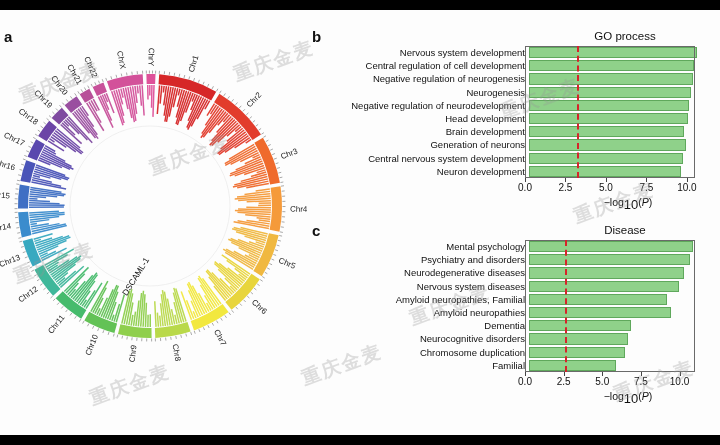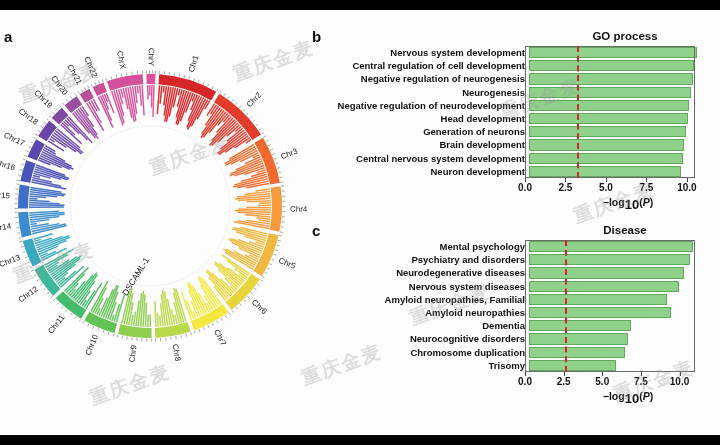--- a/index.html
+++ b/index.html
@@ -65,21 +65,20 @@
     font-size: 8.5px;
     color: #111;
     white-space: nowrap;
     transform: rotate(-58deg);
     transform-origin: 0 0;
   }
 
   
   .barpanel {
     position: absolute;
-    font-weight: bold;
   }
   #panel-b { left: 315px; top: 30px;  width: 400px; height: 180px; }
   #panel-c { left: 315px; top: 224px; width: 400px; height: 180px; }
 
   .chart-title {
     position: absolute;
     font-size: 11.5px;
     color: #111;
     text-align: center;
   }
@@ -759,29 +758,29 @@
             <div class="bar" style="width: 160.286px; background: rgb(143, 209, 138);"></div>
           </div>
         </div>
         <div class="cat-row">
           <div class="cat-label">Head development</div>
           <div class="bar-area">
             <div class="bar" style="width: 158.667px; background: rgb(143, 209, 138);"></div>
           </div>
         </div>
         <div class="cat-row">
+          <div class="cat-label">Brain development</div>
+          <div class="bar-area">
+            <div class="bar" style="width: 155.429px; background: rgb(143, 209, 138);"></div>
+          </div>
+        </div>
+        <div class="cat-row">
           <div class="cat-label">Generation of neurons</div>
           <div class="bar-area">
             <div class="bar" style="width: 157.048px; background: rgb(143, 209, 138);"></div>
-          </div>
-        </div>
-        <div class="cat-row">
-          <div class="cat-label">Brain development</div>
-          <div class="bar-area">
-            <div class="bar" style="width: 155.429px; background: rgb(143, 209, 138);"></div>
           </div>
         </div>
         <div class="cat-row">
           <div class="cat-label">Central nervous system development</div>
           <div class="bar-area">
             <div class="bar" style="width: 153.81px; background: rgb(143, 209, 138);"></div>
           </div>
         </div>
         <div class="cat-row">
           <div class="cat-label">Neuron development</div>
@@ -858,21 +857,21 @@
             <div class="bar" style="width: 98.9091px; background: rgb(143, 209, 138);"></div>
           </div>
         </div>
         <div class="cat-row">
           <div class="cat-label">Chromosome duplication</div>
           <div class="bar-area">
             <div class="bar" style="width: 95.8182px; background: rgb(143, 209, 138);"></div>
           </div>
         </div>
         <div class="cat-row">
-          <div class="cat-label">Trisomy</div>
+          <div class="cat-label">Familial</div>
           <div class="bar-area">
             <div class="bar" style="width: 86.5455px; background: rgb(143, 209, 138);"></div>
           </div>
         </div>
       </div>
   <div class="plotbox" style="left: 210px; top: 16px; width: 170px; height: 132px;"></div>
       <div class="threshold" style="left: 250.182px; top: 16px; height: 132px; border-left-color: rgb(214, 36, 42);"></div>
       <div class="axis" style="left: 210px; width: 170px; top: 148px;">
         <div class="tick" style="left: 0px;"></div>
         <div class="ticklabel" style="left: 0px;">0.0</div>

